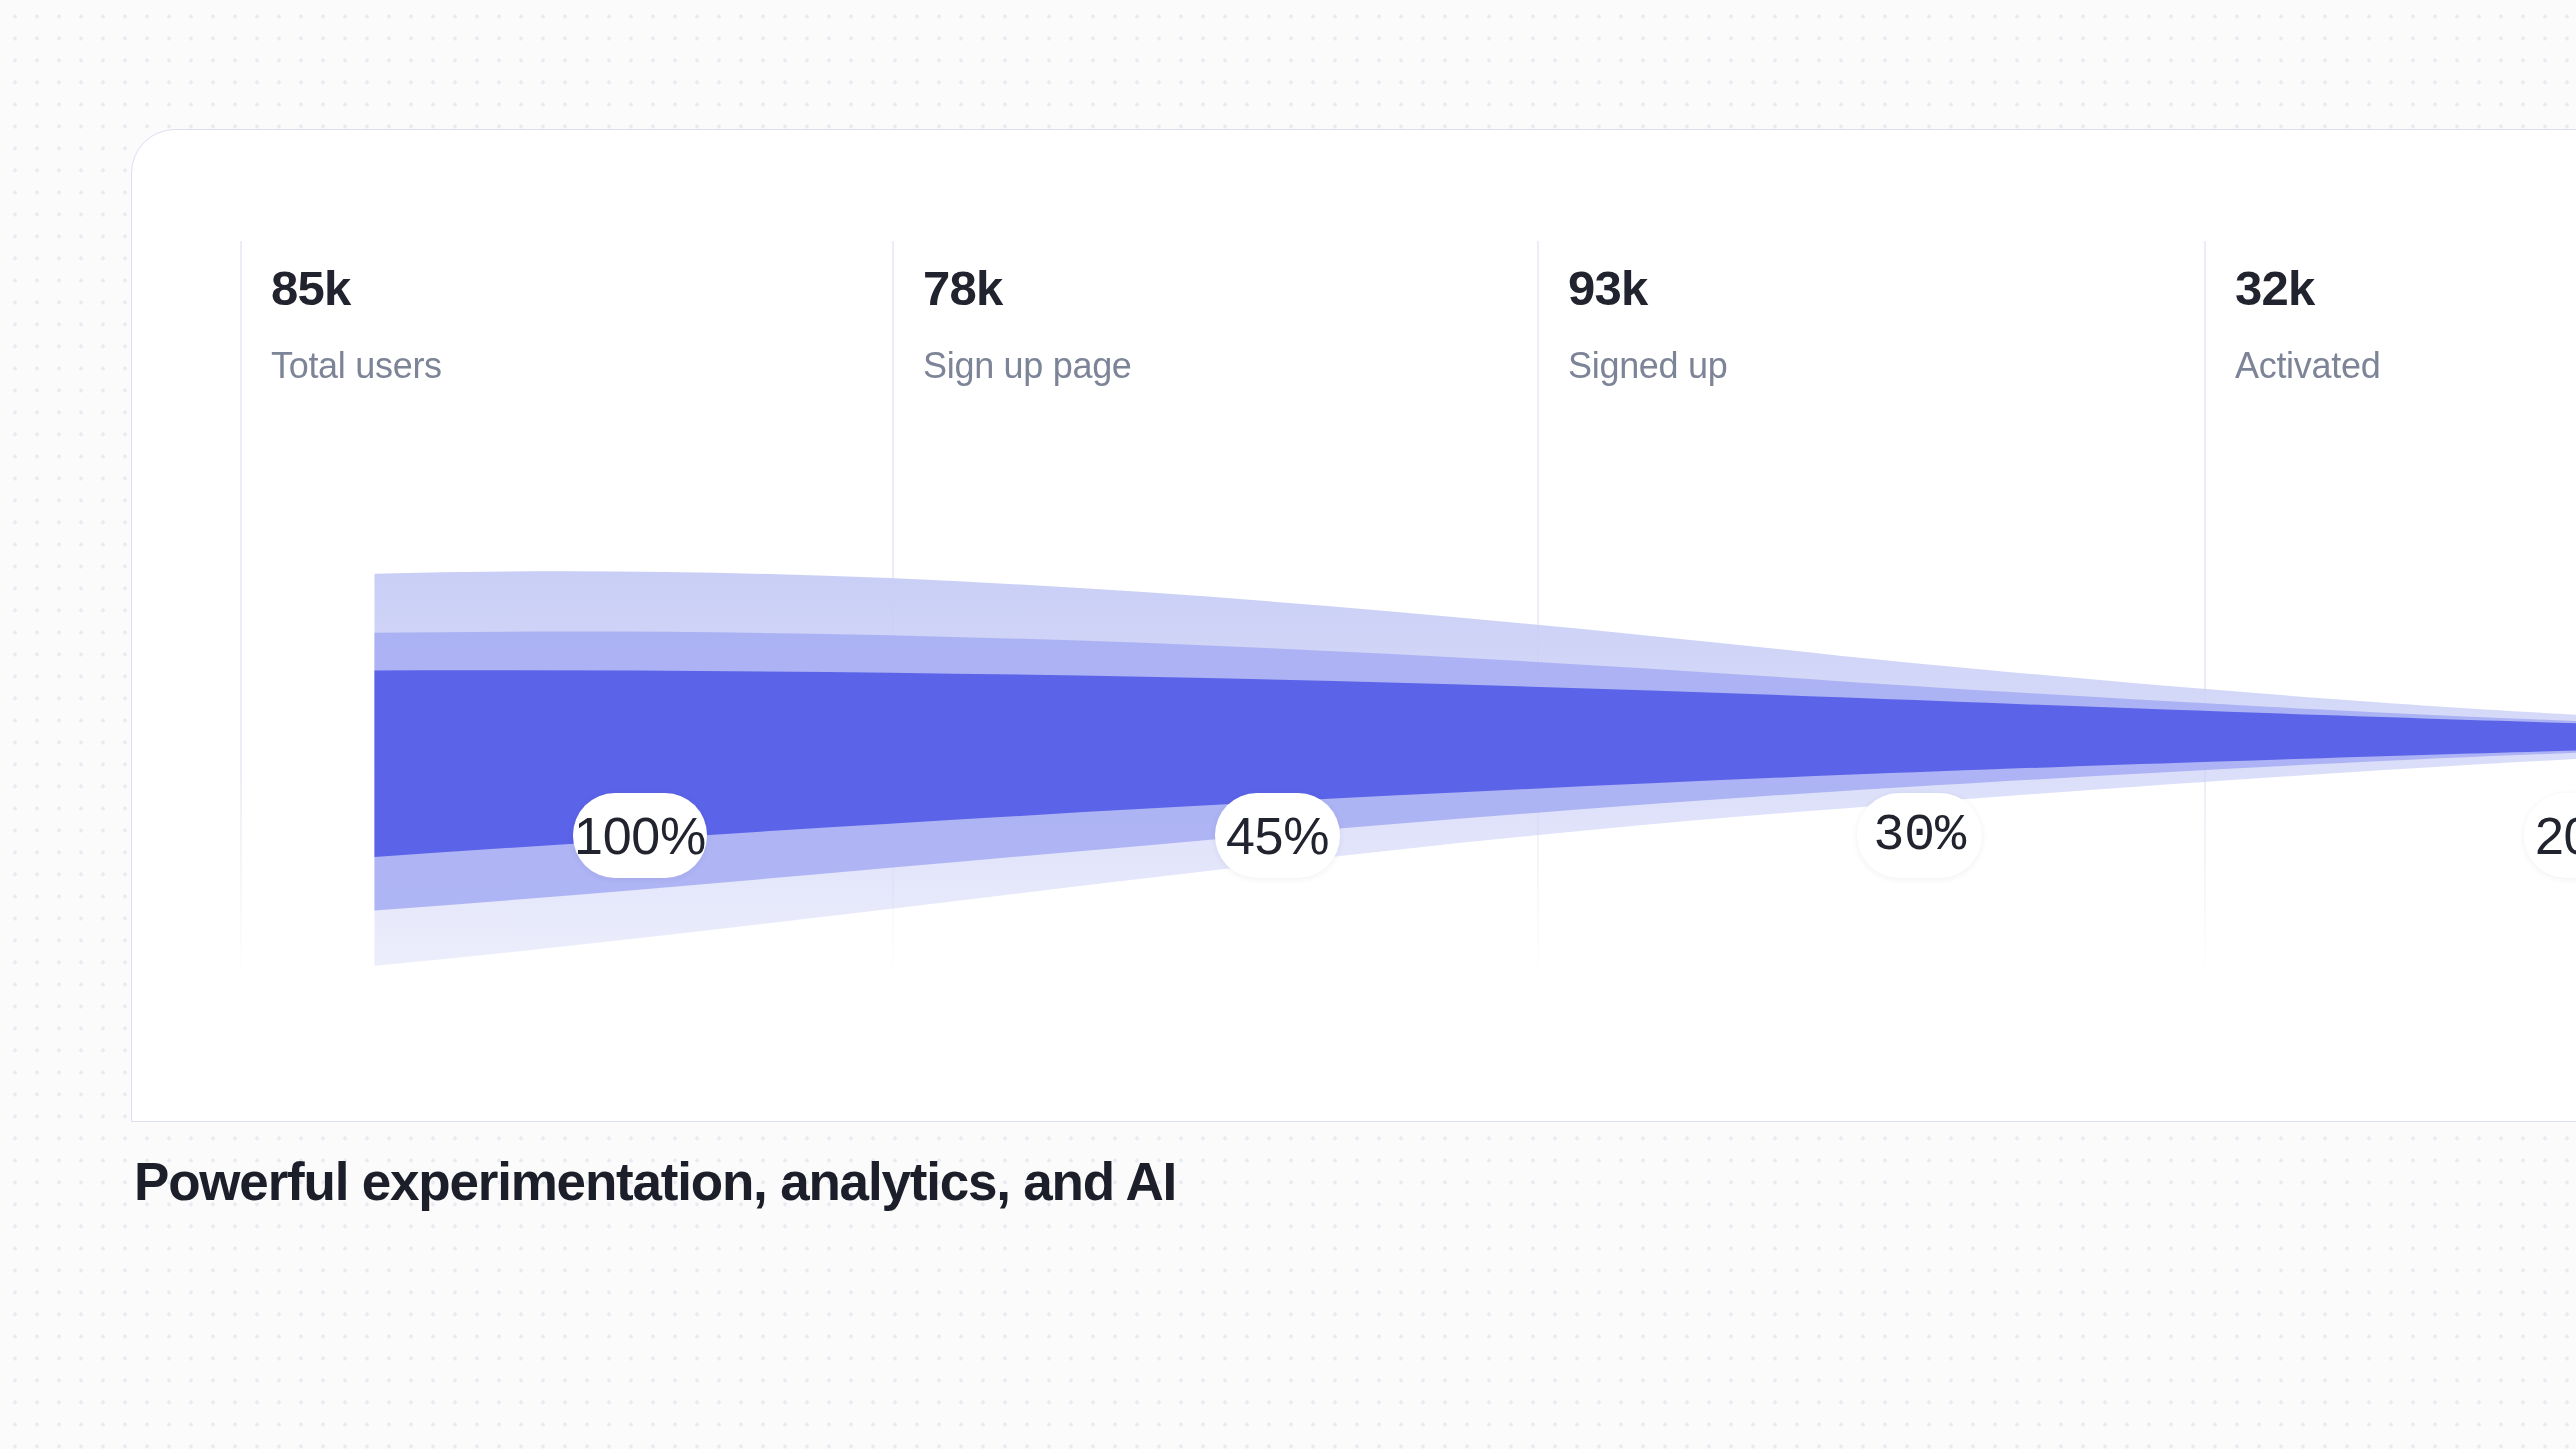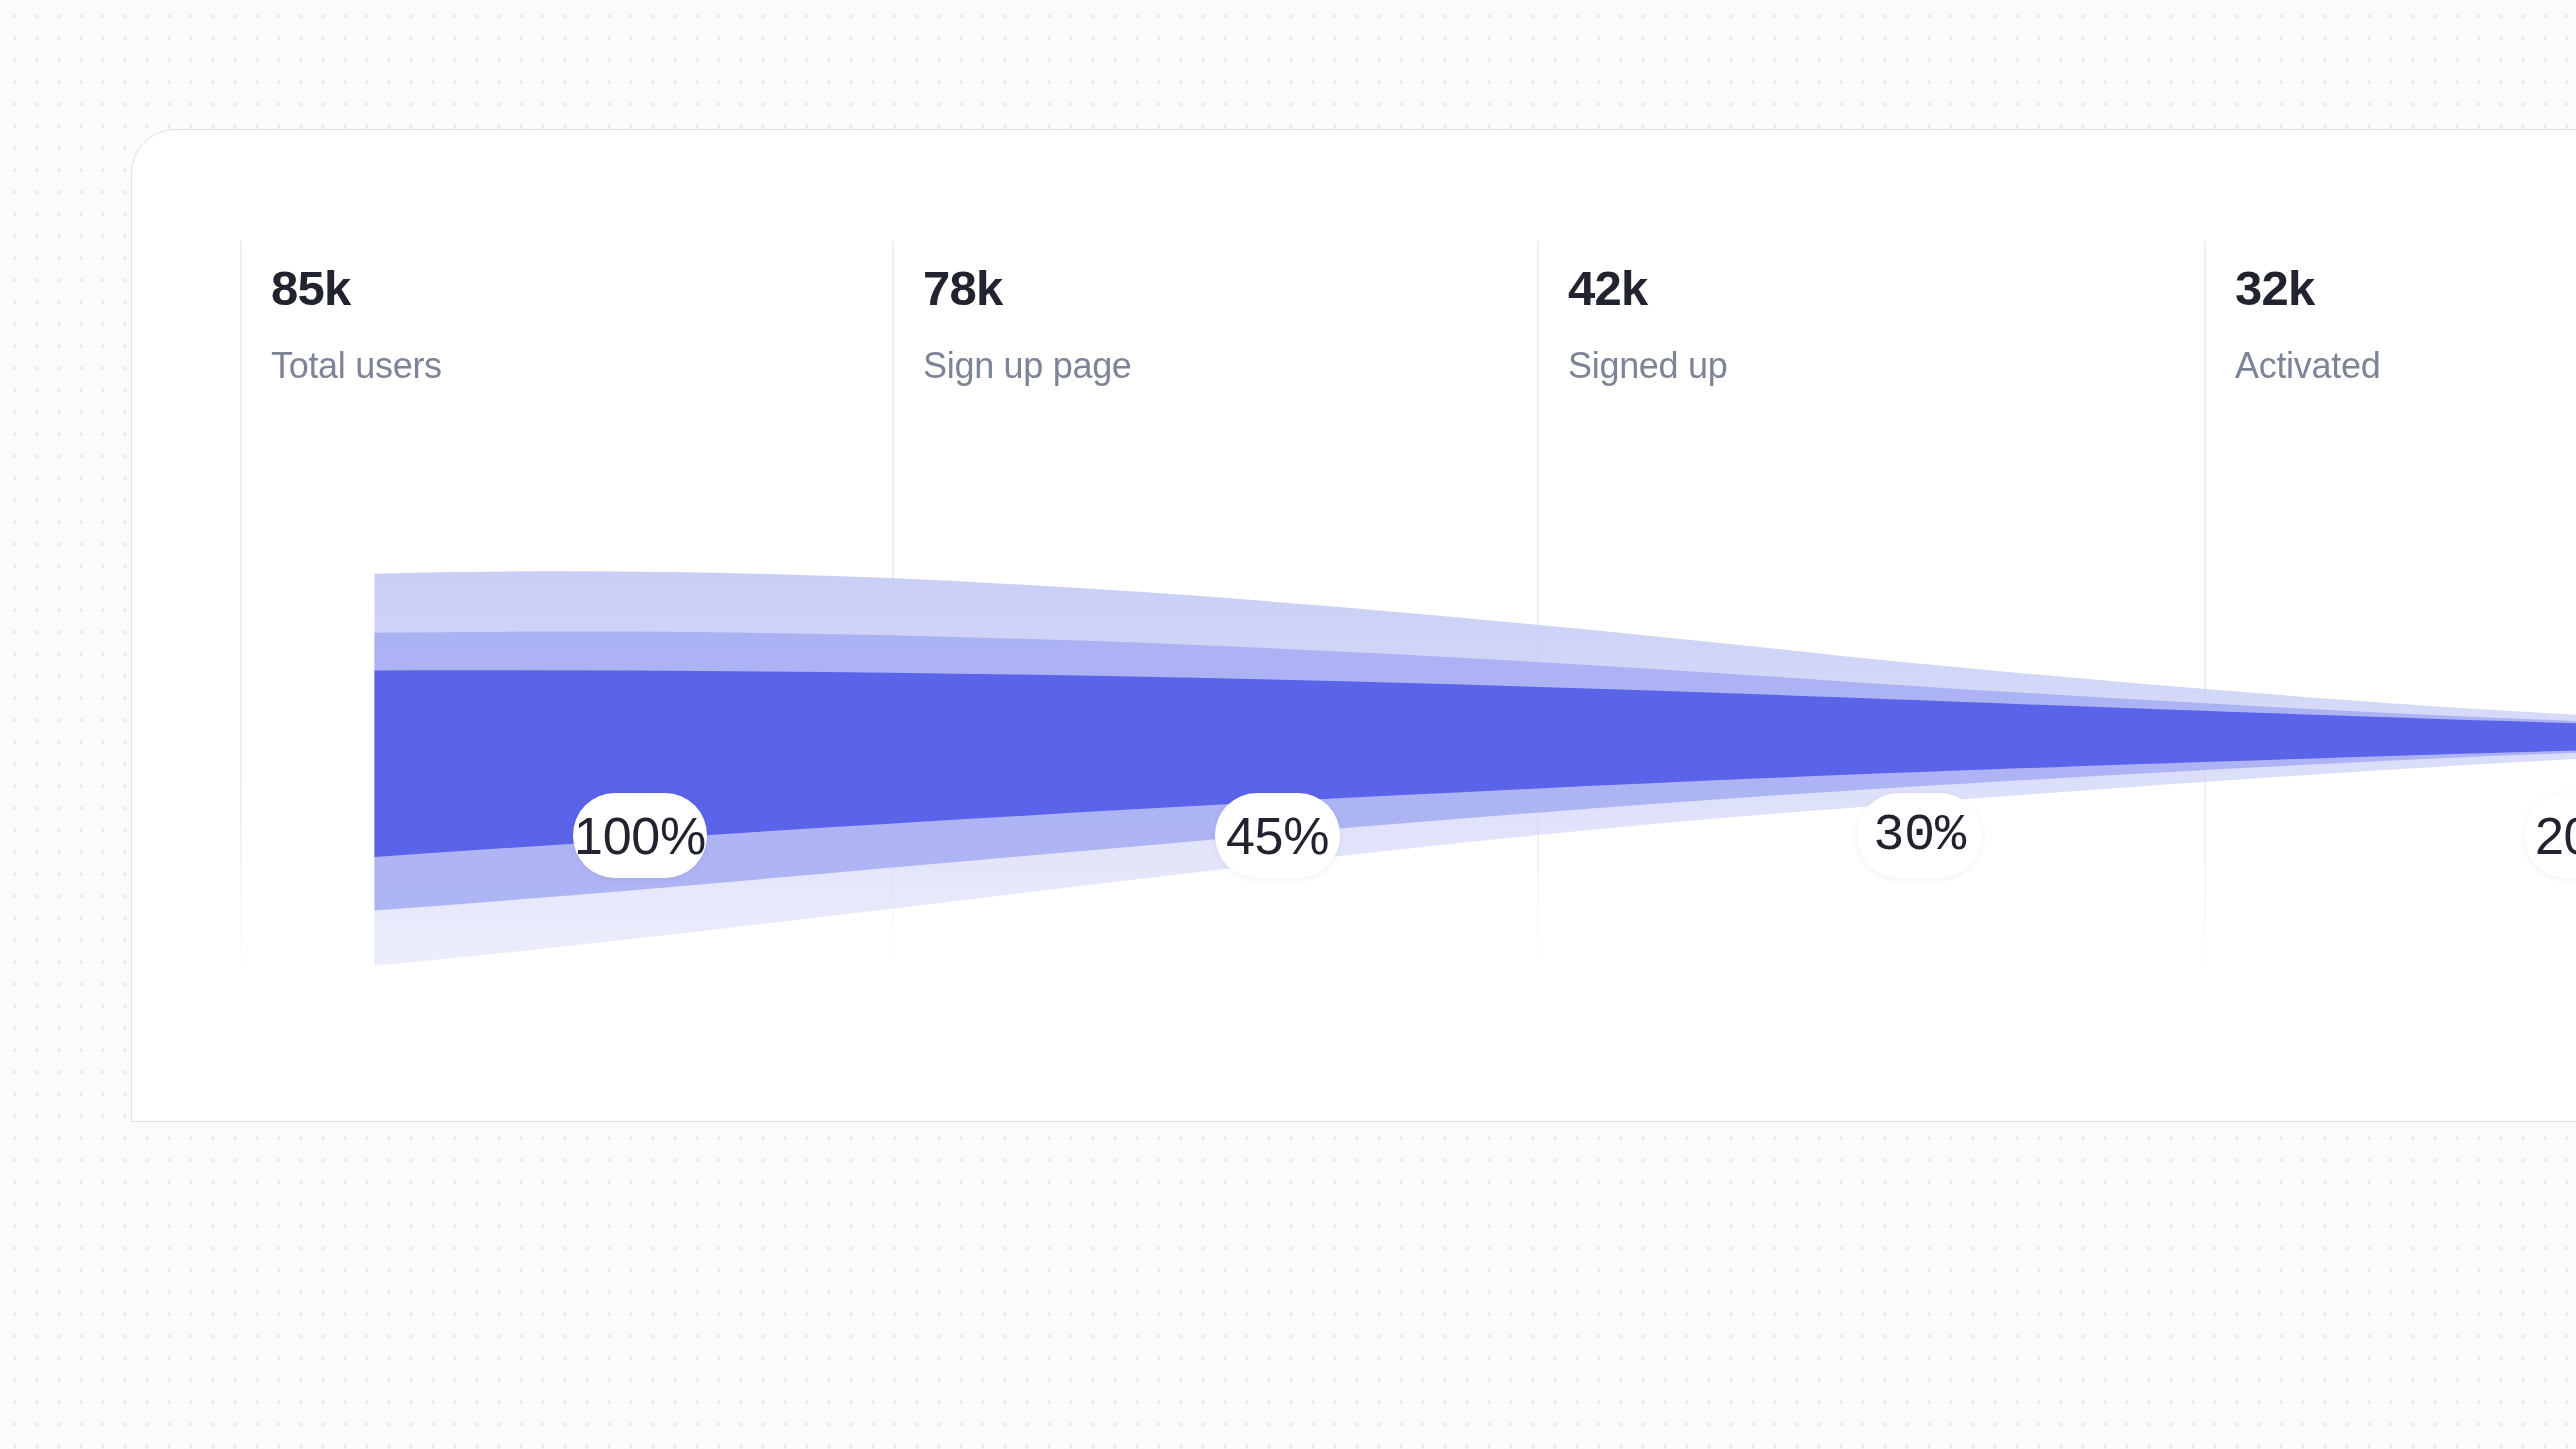--- a/index.html
+++ b/index.html
@@ -115,21 +115,21 @@
       </div>
 
       <div class="col" style="left:760px;">
         <div class="divider"></div>
         <div class="value">78k</div>
         <div class="label">Sign up page</div>
       </div>
 
       <div class="col" style="left:1405px;">
         <div class="divider"></div>
-        <div class="value">42k</div>
+        <div class="value">93k</div>
         <div class="label">Signed up</div>
       </div>
 
       <div class="col" style="left:2072px;">
         <div class="divider"></div>
         <div class="value">32k</div>
         <div class="label">Activated</div>
       </div>
 
     </div>
@@ -164,16 +164,17 @@
       <span>30%</span>
     </div>
     <div class="pill" style="left:2392px; top:663px; width:125px;">
       <span>20%</span>
     </div>
 
   </div>
 
 
   <div class="caption">
+    <h2>Powerful experimentation, analytics, and AI</h2>
   </div>
 
 </div>
 
 
 </body></html>

